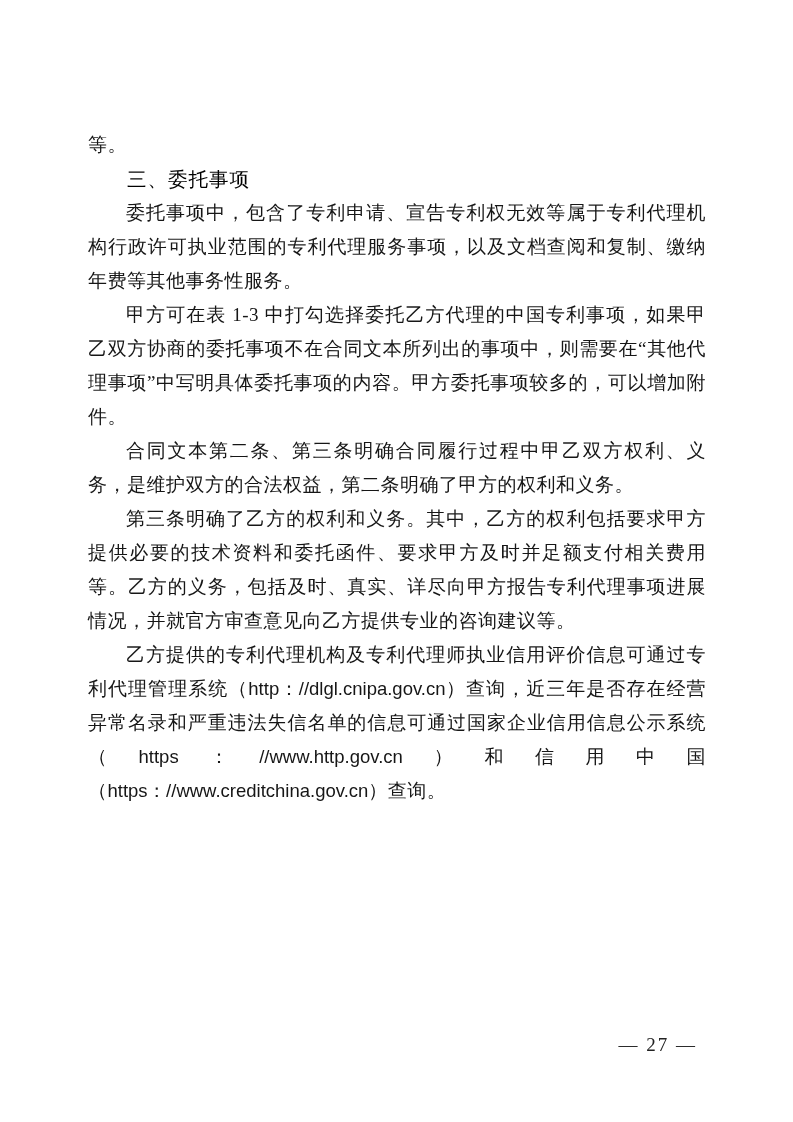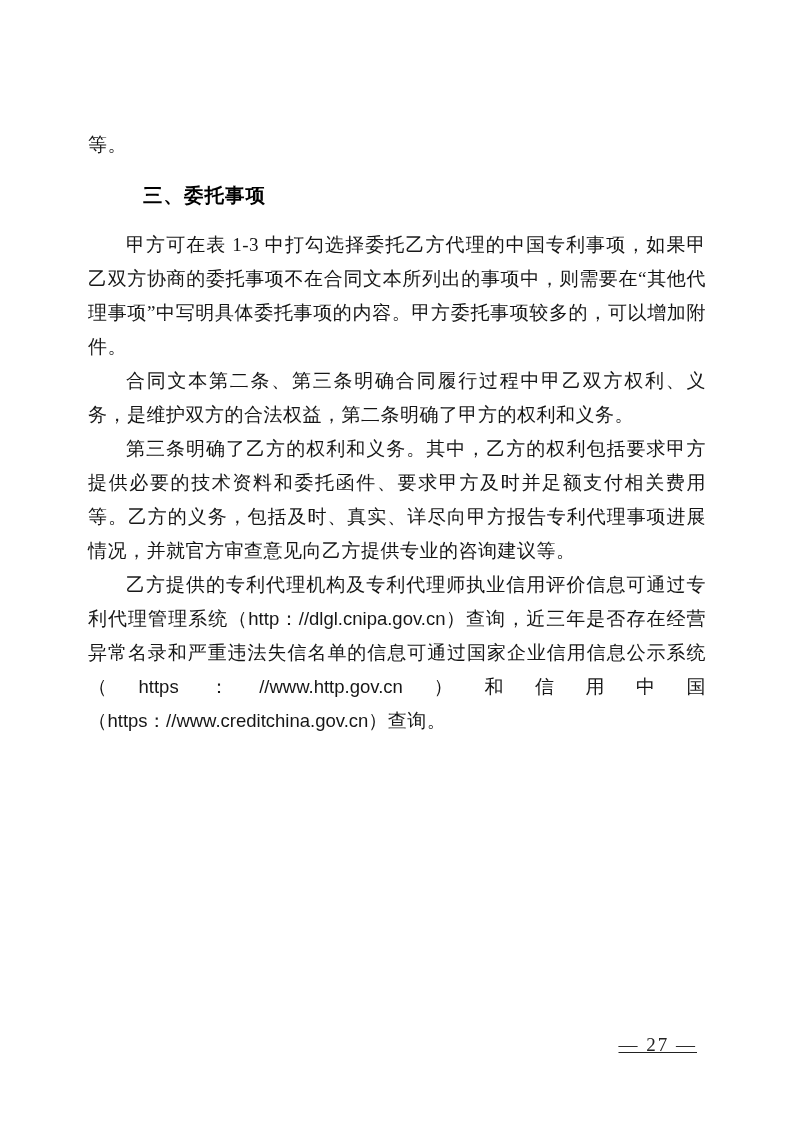--- a/index.html
+++ b/index.html
@@ -27,55 +27,55 @@
     letter-spacing: 0.5px;
   }
   .content p {
     margin: 0;
     text-indent: 2em;
   }
   .content p.continuation {
     text-indent: 0;
   }
   .content h2 {
-    margin: 16px;
+    margin: 0;
     font-family: "Liberation Sans", "DejaVu Sans", sans-serif;
-    font-weight: bold;
+    font-weight: normal;
     font-size: 19.5px;
     line-height: 34px;
     text-indent: 2em;
     color: #000000;
     letter-spacing: 1px;
   }
   .url {
     font-family: "Liberation Sans", "DejaVu Sans", sans-serif;
     font-size: 18.5px;
     letter-spacing: 0;
   }
   .page-number {
     position: absolute;
     top: 1032px;
     right: 96px;
     font-size: 19px;
     line-height: 26px;
     color: #222222;
     letter-spacing: 2px;
-    text-decoration: underline;
   }
 </style>
 </head>
 <body>
 
 <div class="page">
   <div class="content">
 
     <p class="continuation">等。</p>
 
     <h2>三、委托事项</h2>
 
+    <p>委托事项中，包含了专利申请、宣告专利权无效等属于专利代理机构行政许可执业范围的专利代理服务事项，以及文档查阅和复制、缴纳年费等其他事务性服务。</p>
 
     <p>甲方可在表 1-3 中打勾选择委托乙方代理的中国专利事项，如果甲乙双方协商的委托事项不在合同文本所列出的事项中，则需要在“其他代理事项”中写明具体委托事项的内容。甲方委托事项较多的，可以增加附件。</p>
 
 
 
     <p>合同文本第二条、第三条明确合同履行过程中甲乙双方权利、义务，是维护双方的合法权益，第二条明确了甲方的权利和义务。</p>
 
 
     <p>第三条明确了乙方的权利和义务。其中，乙方的权利包括要求甲方提供必要的技术资料和委托函件、要求甲方及时并足额支付相关费用等。乙方的义务，包括及时、真实、详尽向甲方报告专利代理事项进展情况，并就官方审查意见向乙方提供专业的咨询建议等。</p>
 

